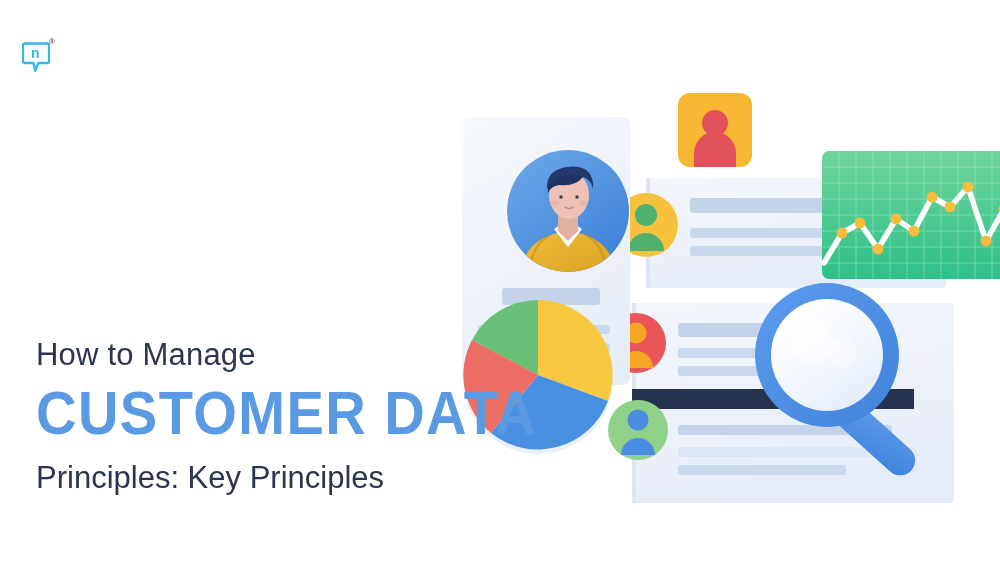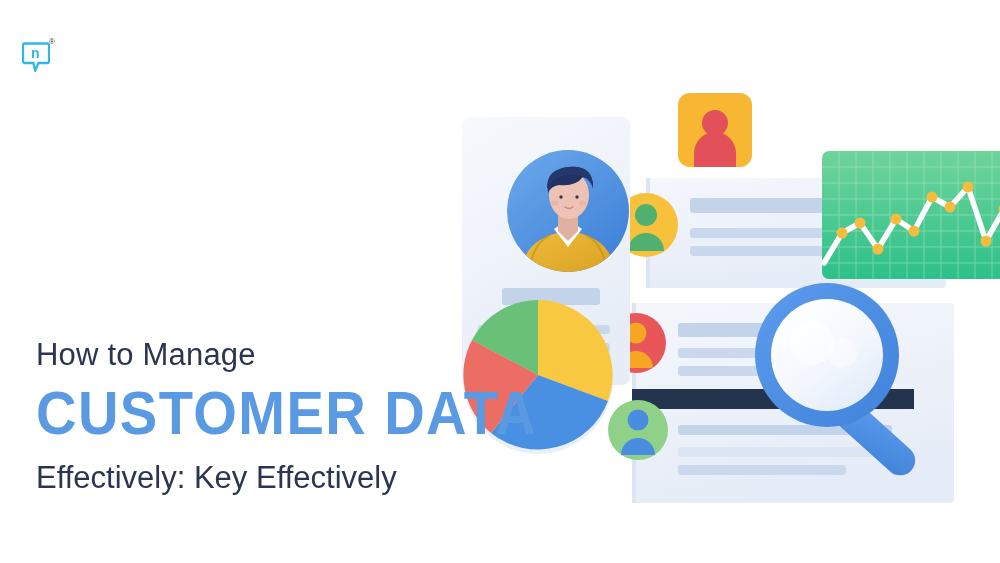--- a/index.html
+++ b/index.html
@@ -105,21 +105,21 @@
         <path d="M2.5 1.5 H25.5 A1.5 1.5 0 0 1 27 3 V19.5 A1.5 1.5 0 0 1 25.5 21 H16.5 L13.2 28.5 L11.4 21 H2.5 A1.5 1.5 0 0 1 1 19.5 V3 A1.5 1.5 0 0 1 2.5 1.5 Z" fill="none" stroke="#30b7e8" stroke-width="2.3"></path>
         <text x="13.3" y="16.4" font-family="Liberation Sans, sans-serif" font-size="14" font-weight="700" fill="#30b7e8" text-anchor="middle">n</text>
       </svg>
       <span class="logo-reg">®</span>
     </div>
   </div>
 
   <div class="headline">
     <div class="kicker">How to Manage</div>
     <div class="bigtitle">CUSTOMER DATA</div>
-    <div class="subtitle">Effectively: Key Effectively</div>
+    <div class="subtitle">Principles: Key Principles</div>
   </div>
 
   <div class="illus">
     <svg width="560" height="420" viewBox="0 0 560 420" xmlns="http://www.w3.org/2000/svg">
       <defs>
         <linearGradient id="gCard" x1="0" y1="0" x2="0.4" y2="1">
           <stop offset="0%" stop-color="#f7f9fd"></stop>
           <stop offset="100%" stop-color="#e7edf7"></stop>
         </linearGradient>
         <linearGradient id="gCard2" x1="0" y1="0" x2="0.3" y2="1">

